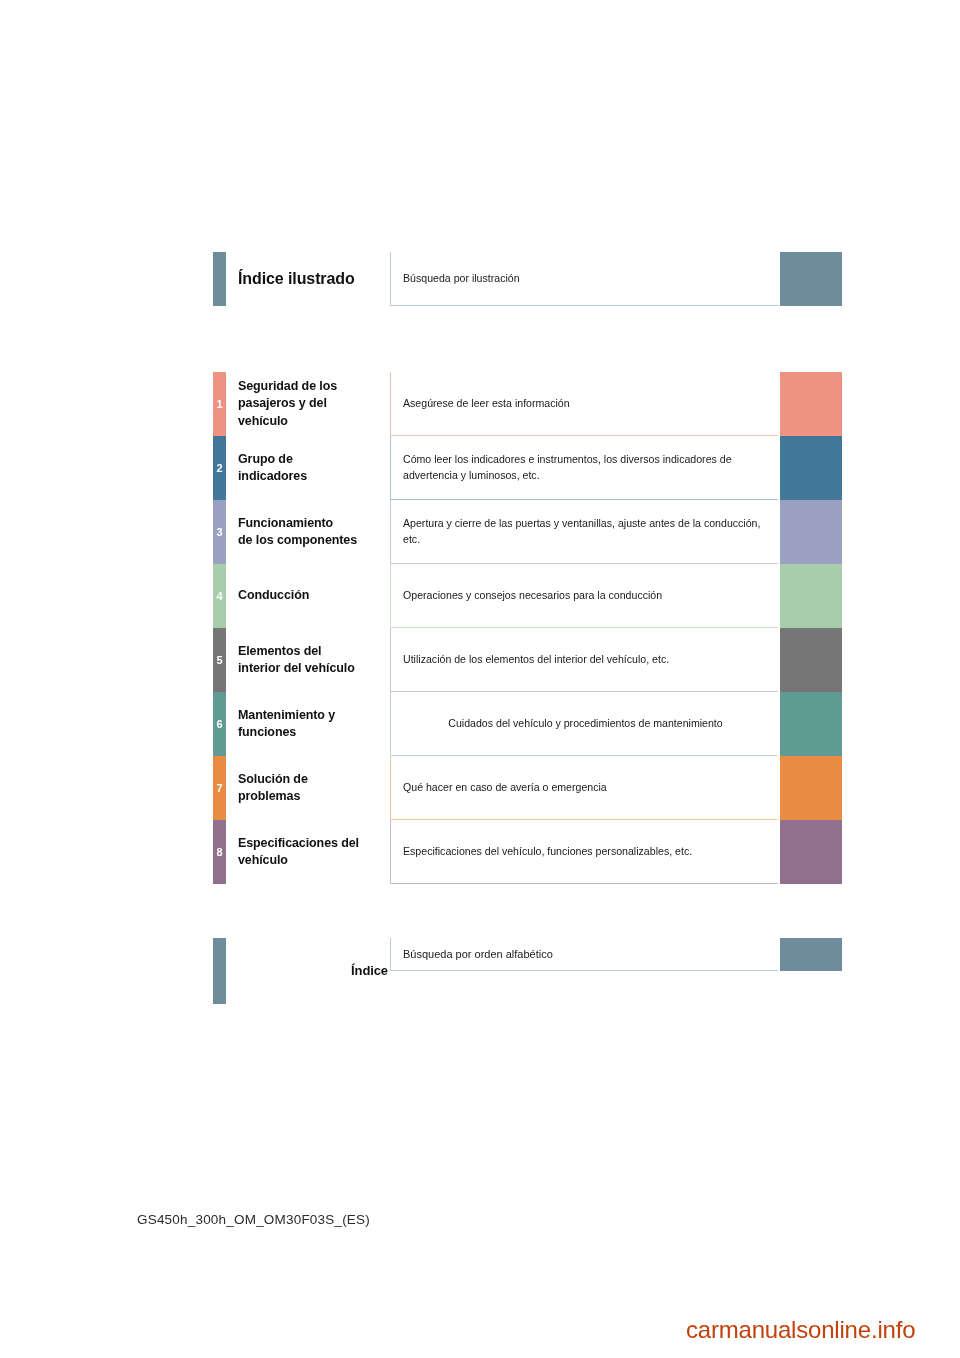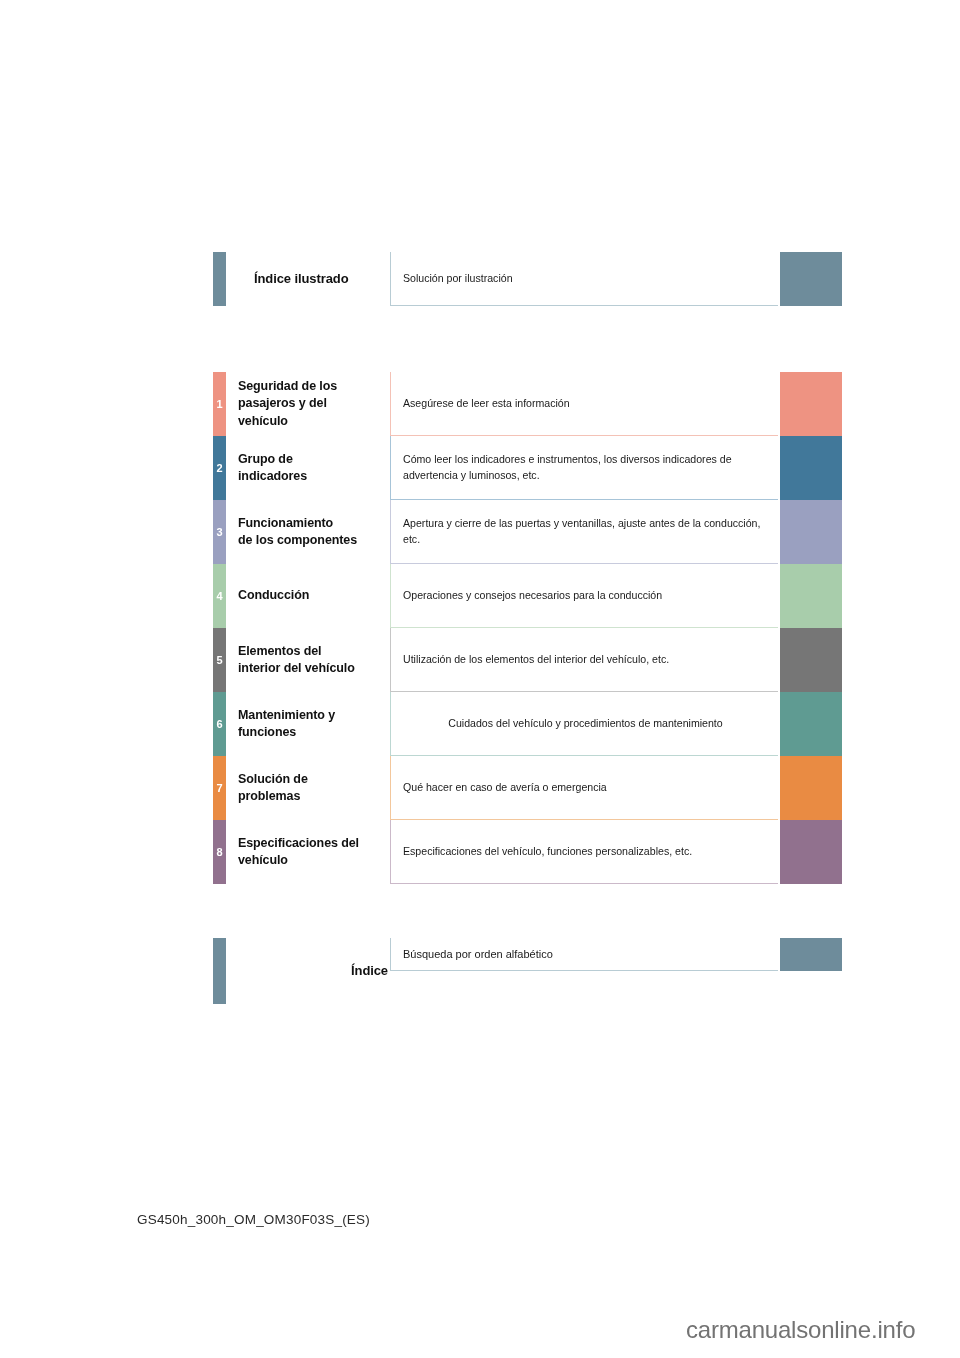--- a/index.html
+++ b/index.html
@@ -83,21 +83,21 @@
     width: 62px;
     top: 0;
     bottom: 0;
   }
 
   
   #top-band {
     top: 252px;
     height: 54px;
   }
-  #top-band .label { font-size: 13px; margin-left: 16px; }
+  #top-band .label { font-size: 16px; }
   #top-band .desc { border-bottom-color: #b8ccd4; border-left-color: #b8ccd4; }
 
   
   #main-table {
     position: absolute;
     left: 213px;
     top: 372px;
     width: 629px;
   }
   #main-table .row {
@@ -137,36 +137,36 @@
     top: 1212px;
     font-size: 13.5px;
     color: #2b2b2b;
     letter-spacing: 0.2px;
   }
   #watermark {
     position: absolute;
     left: 686px;
     top: 1316px;
     font-size: 24px;
-    color: #737373;
+    color: #c2410c;
     letter-spacing: -0.2px;
   }
 </style>
 </head>
 <body>
 
 <div class="page">
 
   <div class="band" id="top-band">
     <div class="tab" id="ii-tab" style="background: rgb(110, 140, 155);"></div>
     <div class="label">
       <span>Índice ilustrado</span>
     </div>
     <div class="desc">
-      <span>Solución por ilustración</span>
+      <span>Búsqueda por ilustración</span>
     </div>
     <div class="swatch" id="ii-swatch" style="background: rgb(110, 140, 155);"></div>
   </div>
 
   <div id="main-table">
       <div class="row" style="height: 64px;">
         <div class="tab" style="background: rgb(238, 147, 130);">
           <span>1</span>
         </div>
         <div class="label">

